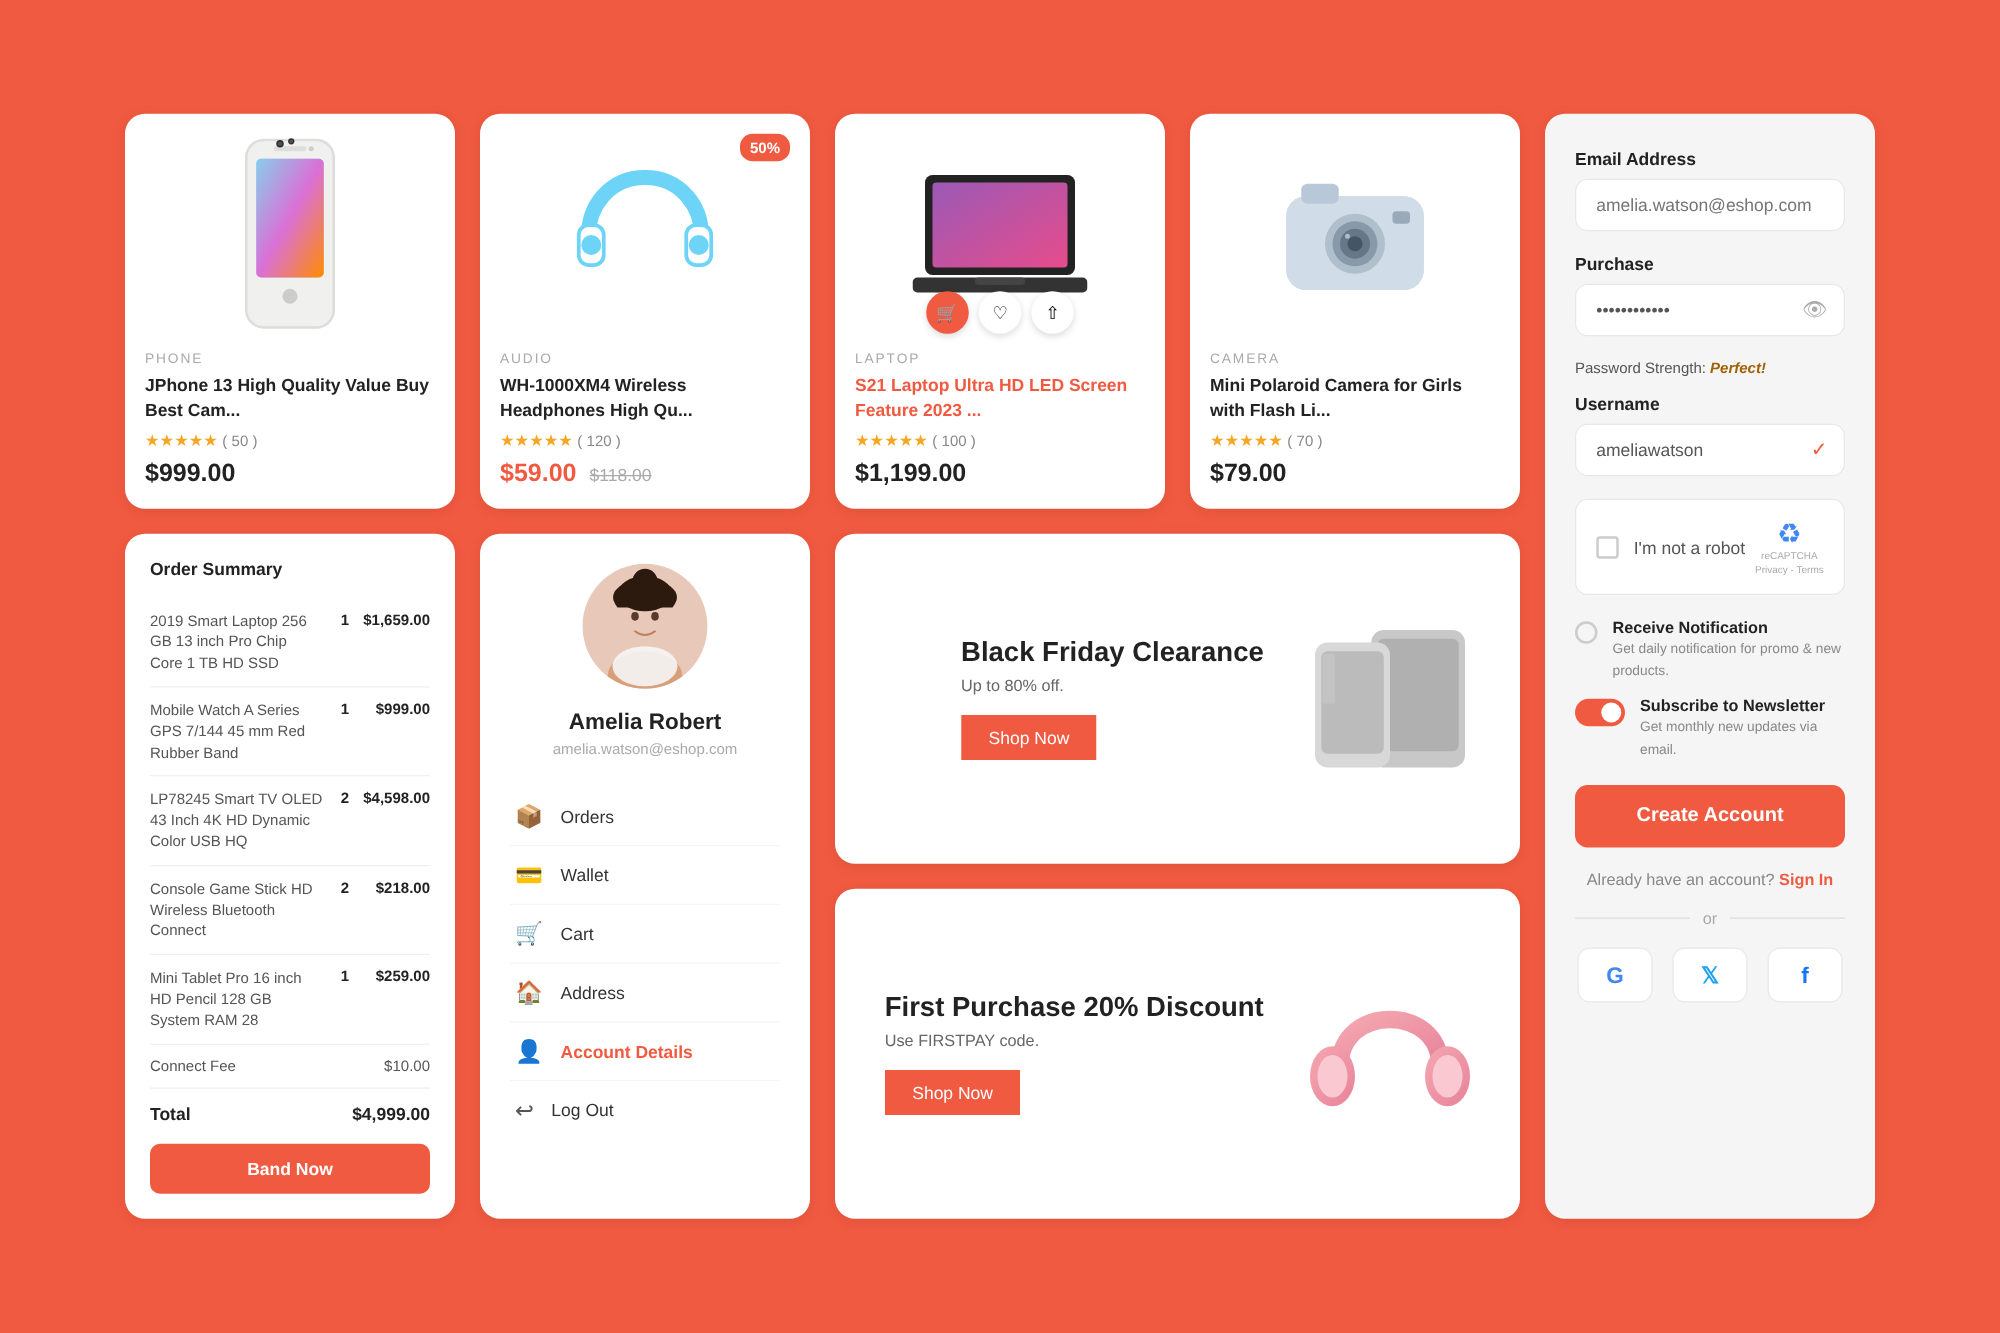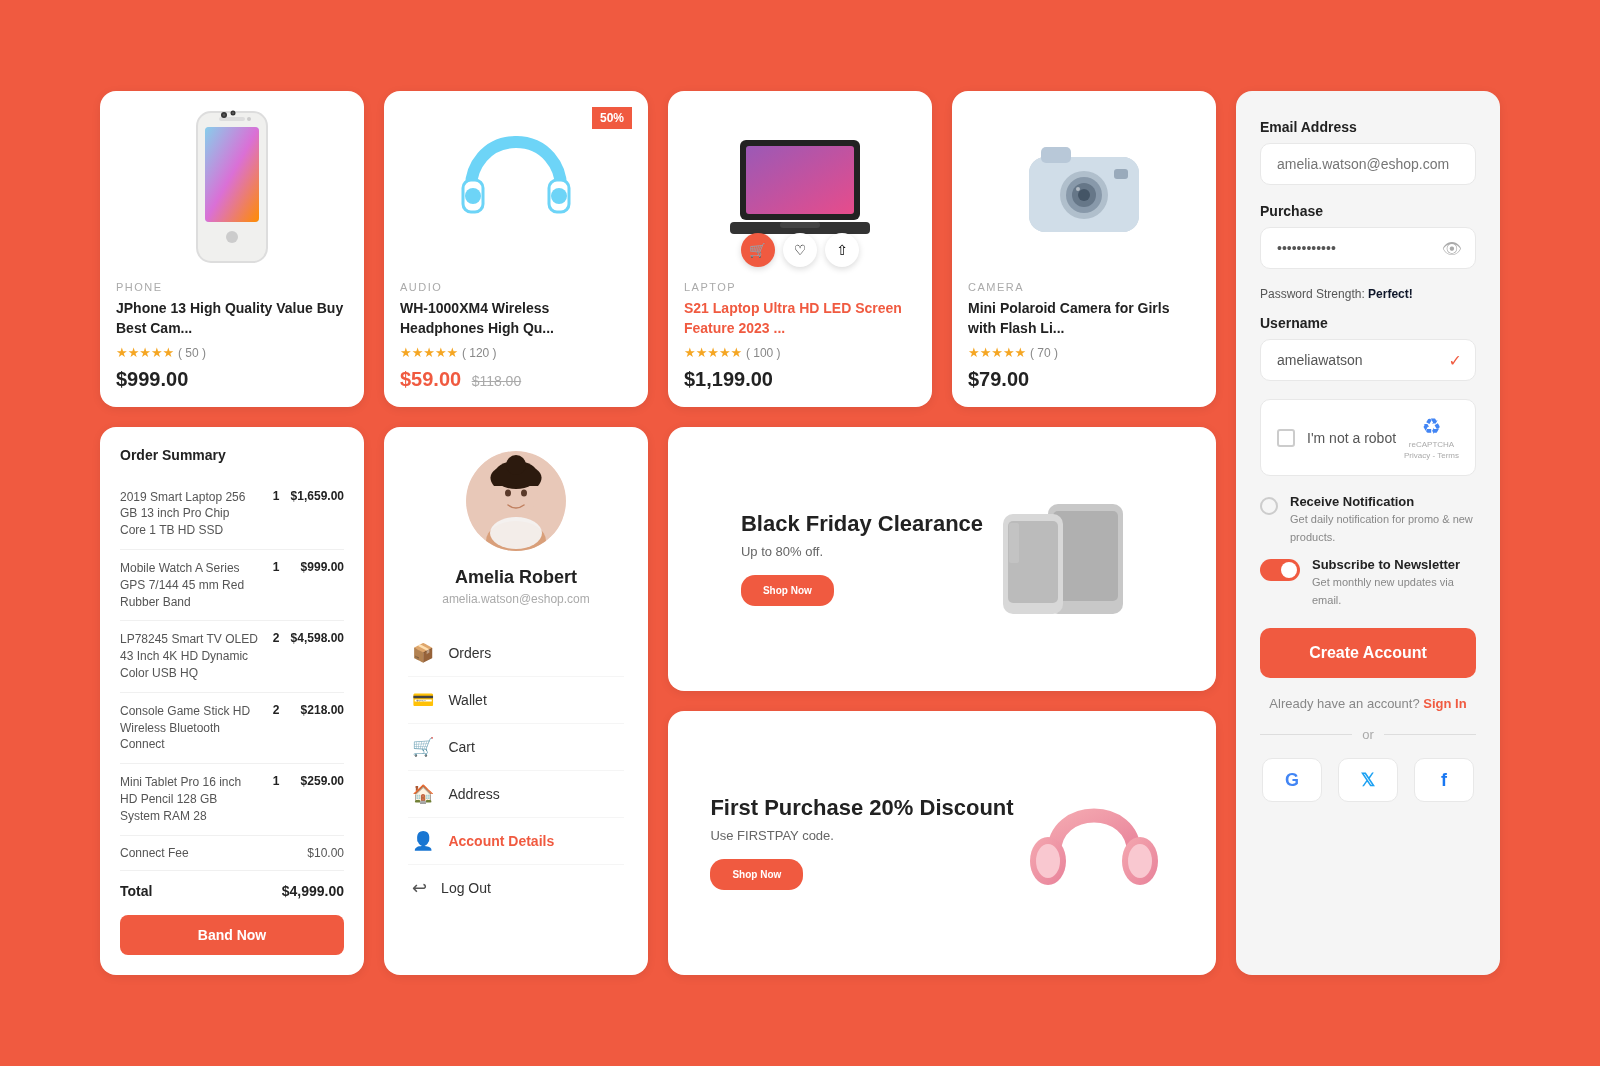--- a/index.html
+++ b/index.html
@@ -43,21 +43,21 @@
     }
     .badge-50 {
       position: absolute;
       top: 0;
       right: 0;
       background: #f05a40;
       color: #fff;
       font-size: 12px;
       font-weight: 700;
       padding: 4px 8px;
-      border-radius: 0;
+      border-radius: 10px;
     }
     .product-action-icons {
       position: absolute;
       bottom: 0;
       left: 50%;
       transform: translateX(-50%);
       display: flex;
       gap: 8px;
     }
     .icon-circle {
@@ -140,21 +140,21 @@
       color: #aaa;
       font-size: 16px;
       cursor: pointer;
     }
     .input-icon.check { color: #f05a40; }
     .password-strength {
       font-size: 12px;
       color: #555;
       margin-bottom: 14px;
     }
-    .password-strength strong { color: #0f172a; }
+    .password-strength strong { color: #a16207; font-style: italic; }
     .captcha-box {
       background: #fff;
       border: 1px solid #e8e8e8;
       border-radius: 10px;
       padding: 14px 16px;
       display: flex;
       align-items: center;
       justify-content: space-between;
       margin-bottom: 18px;
     }
@@ -344,36 +344,37 @@
       display: flex;
       flex-direction: column;
       gap: 20px;
     }
     .promo-card {
       background: #fff;
       border-radius: 16px;
       padding: 20px 24px;
       display: flex;
       align-items: center;
-      justify-content: center;
+      justify-content: flex-end;
       box-shadow: 0 2px 10px rgba(0,0,0,0.08);
       flex: 1;
       position: relative;
       overflow: hidden;
+      gap: 21px;
     }
     .promo-text h2 { font-size: 22px; font-weight: 900; color: #222; line-height: 1.2; margin-bottom: 6px; }
     .promo-text p { font-size: 13px; color: #666; margin-bottom: 16px; }
     .promo-btn {
       background: #f05a40;
       color: #fff;
       border: none;
-      border-radius: 14px;
+      border-radius: 0;
       padding: 10px 22px;
-      font-size: 10px;
-      font-weight: 700;
+      font-size: 14px;
+      font-weight: 400;
       cursor: pointer;
     }
     .promo-image {
       width: 160px;
       height: 120px;
       display: flex;
       align-items: center;
       justify-content: center;
     }
   </style>

